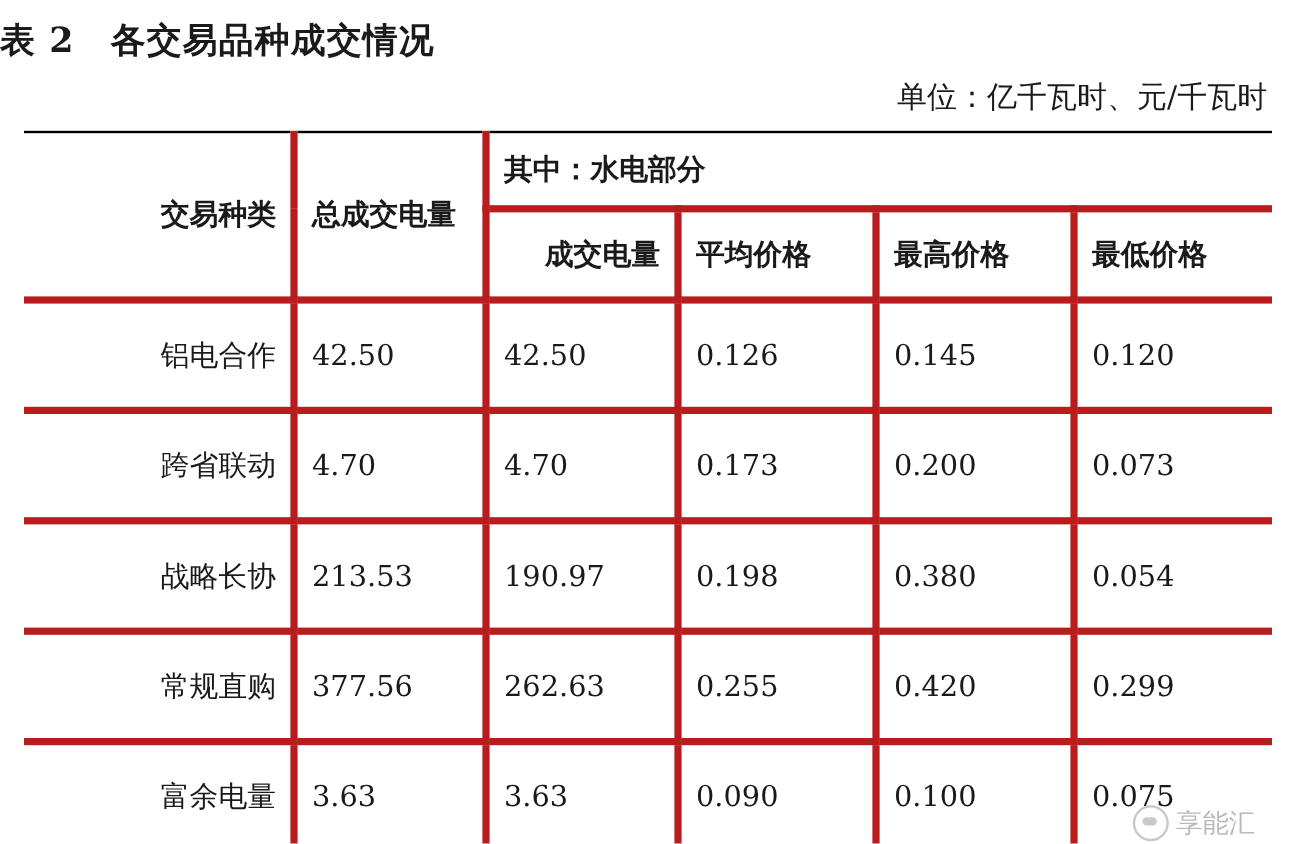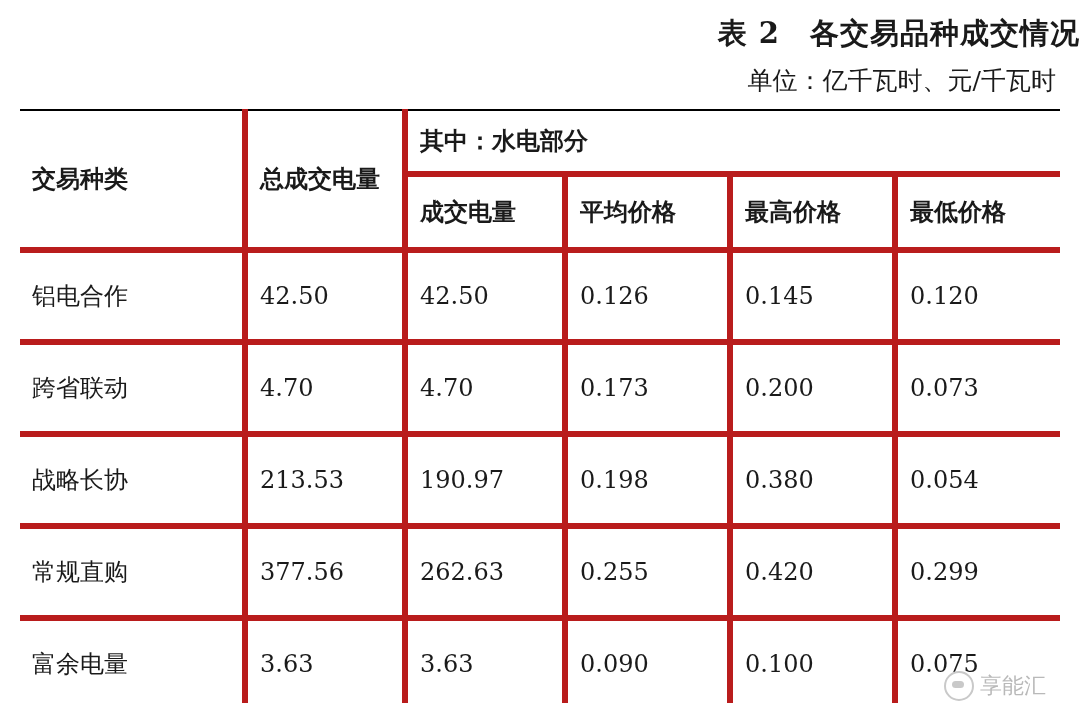--- a/index.html
+++ b/index.html
@@ -15,21 +15,21 @@
     position: relative;
     overflow: hidden;
   }
   .page {
     width: 1080px;
     height: 703px;
     position: relative;
     box-sizing: border-box;
   }
   .table-title {
-    text-align: right;
+    text-align: left;
     font-size: 29px;
     font-weight: bold;
     letter-spacing: 1px;
     margin-top: 14px;
     margin-bottom: 10px;
     font-family: "DejaVu Serif", "Liberation Serif", serif;
   }
   .unit-line {
     text-align: right;
     font-size: 25px;
@@ -63,20 +63,21 @@
   table.data tr.header-top th {
     border-top: none;
     font-family: Liberation Serif, serif;
   }
   table.data tr:last-child td {
     border-bottom: none;
   }
   table.data td:first-child,
   table.data th:first-child {
     border-left: none;
+    text-align: right;
   }
   table.data td:last-child,
   table.data th:last-child {
     border-right: none;
   }
   .cell-span-rows {
     vertical-align: middle;
   }
   .sub-header-group {
     text-align: left;

